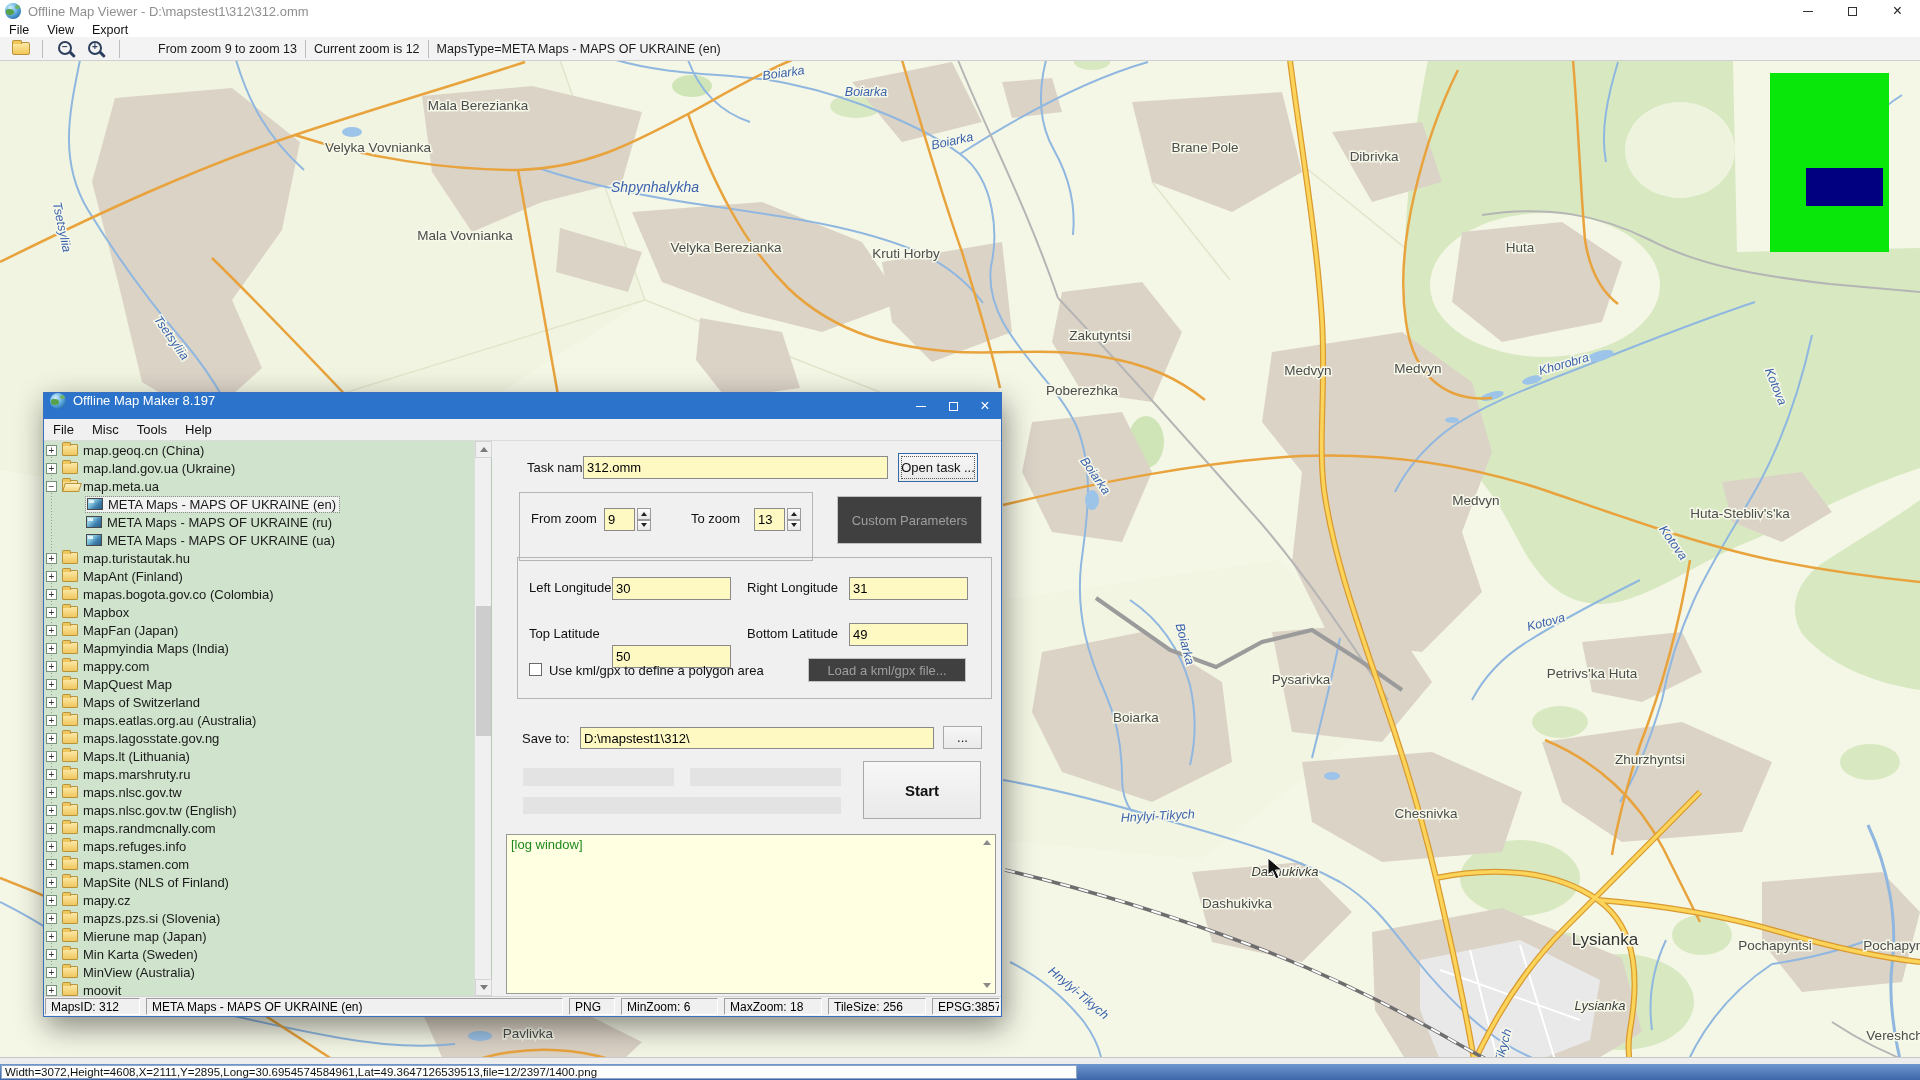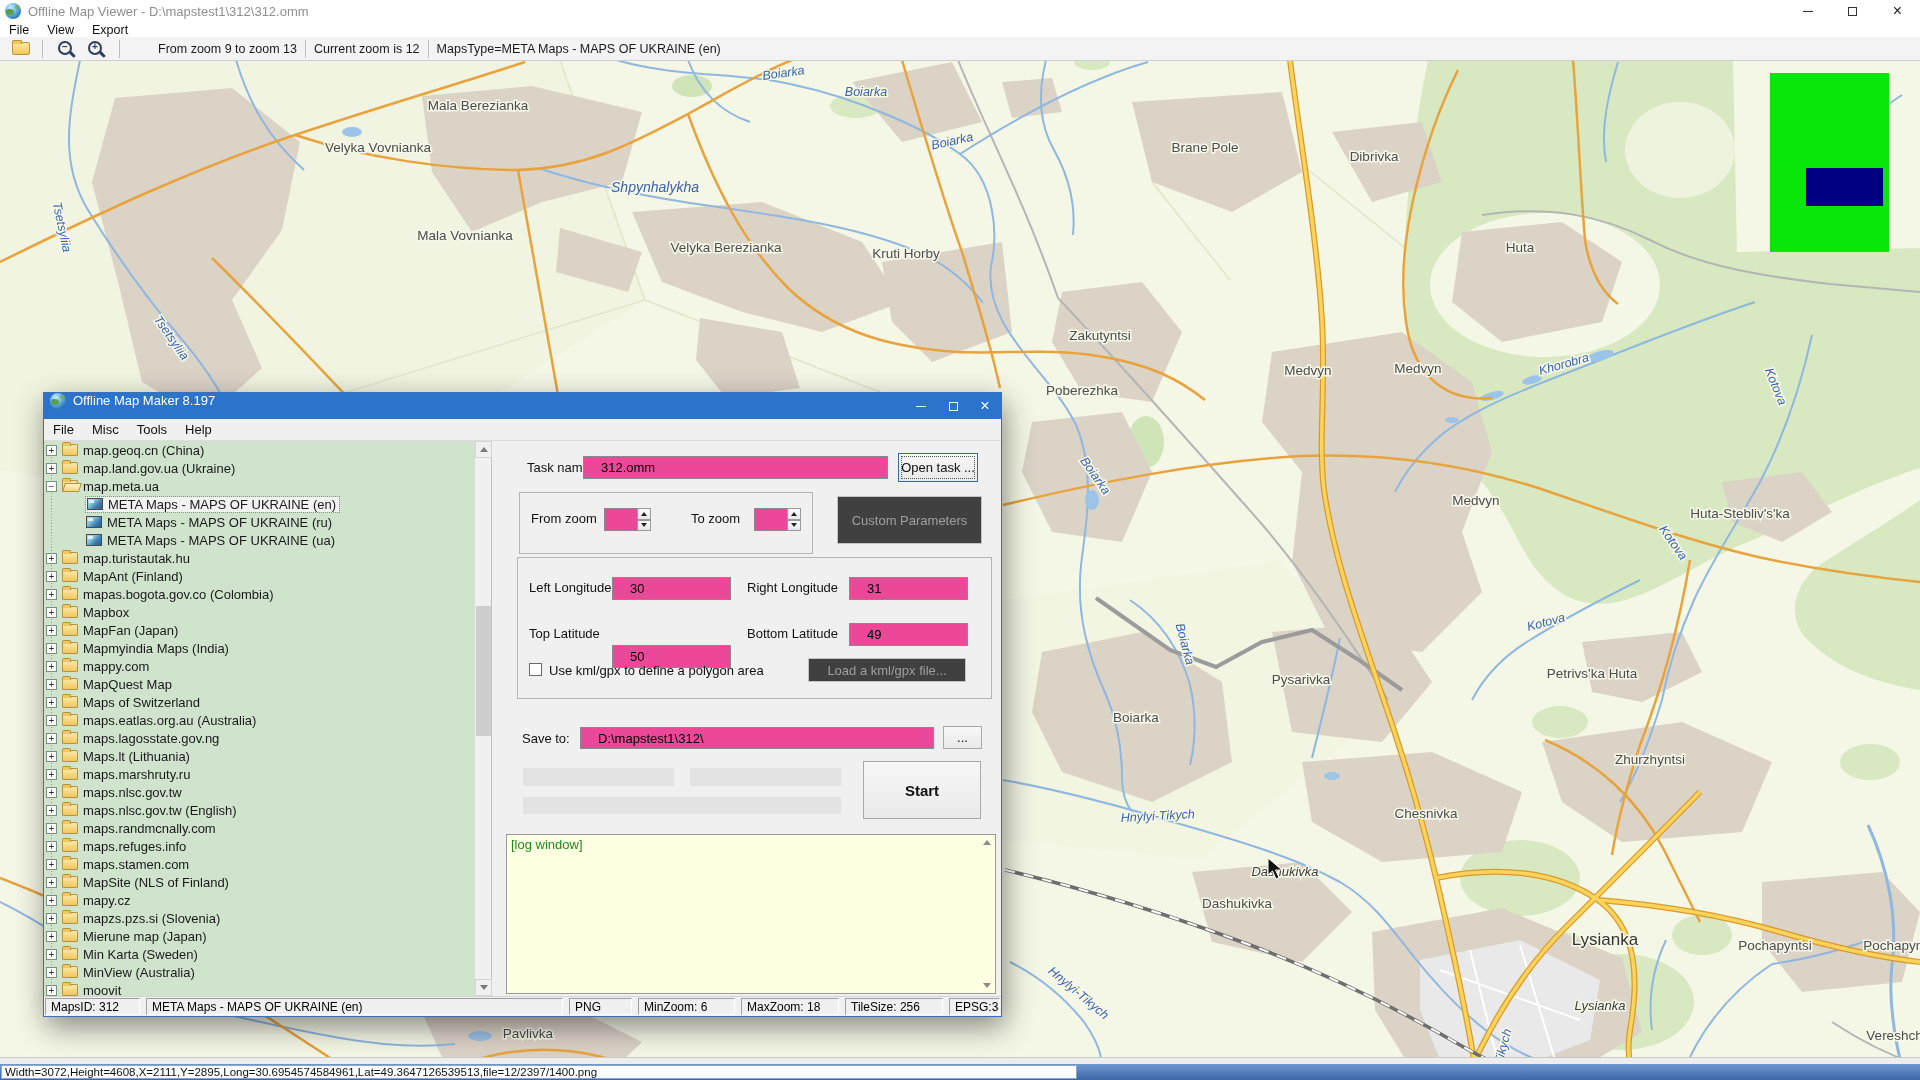--- a/index.html
+++ b/index.html
@@ -84,21 +84,21 @@
 .sb-arrow { position:absolute; left:0; width:17px; height:17px; background:#f0f0f0; border:1px solid #d4d4d4; display:flex; align-items:center; justify-content:center; }
 .sb-up { top:0; } .sb-down { bottom:0; }
 .tri-up { width:0; height:0; border-left:4px solid transparent; border-right:4px solid transparent; border-bottom:5px solid #7a7a7a; }
 .tri-down { width:0; height:0; border-left:4px solid transparent; border-right:4px solid transparent; border-top:5px solid #7a7a7a; }
 #tree-thumb { position:absolute; left:1px; top:165px; width:15px; height:130px; background:#cdcdcd; }
 
 
 #splitter { width:12px; background:#f0f0f0; flex:0 0 auto; }
 #form-panel { position:relative; flex:1; background:#f0f0f0; font-size:13px; color:#111; }
 .flabel { position:absolute; font-size:13px; color:#111; white-space:nowrap; }
-.txt { position:absolute; border:1px solid #8a8a8a; background:#ec4899; font:13px "Liberation Sans",sans-serif; padding:0 17px; outline:none; }
+.txt { position:absolute; border:1px solid #8a8a8a; background:#fef9c3; font:13px "Liberation Sans",sans-serif; padding:0 3px; outline:none; }
 .btn { position:absolute; background:linear-gradient(#f7f7f7,#e9e9e9); border:1px solid #a9a9a9; font:13px "Liberation Sans",sans-serif; color:#111; display:flex; align-items:center; justify-content:center; }
 .btn.focused { border-color:#3568a8; outline:1px dotted #555; outline-offset:-4px; }
 .btn.disabled { color:#9f9f9f; background:#404040; border-color:#c2c2c2; }
 .btn.start { font-weight:bold; font-size:15px; }
 .grp { position:absolute; border:1px solid #b5b5b5; }
 .spin { position:absolute; width:14px; height:23px; display:flex; flex-direction:column; }
 .spin > div { flex:1; border:1px solid #9a9a9a; background:linear-gradient(#fdfdfd,#e6e6e6); display:flex; align-items:center; justify-content:center; }
 .sp-up { width:0; height:0; border-left:3px solid transparent; border-right:3px solid transparent; border-bottom:4px solid #222; }
 .sp-down { width:0; height:0; border-left:3px solid transparent; border-right:3px solid transparent; border-top:4px solid #222; }
 .cb { position:absolute; width:13px; height:13px; background:#fff; border:1px solid #6a6a6a; }
@@ -532,21 +532,21 @@
           </div>
       </div>
     </div>
     <div id="splitter"></div>
     <div id="form-panel">
 
       <span class="flabel" style="left:23px;top:19px">Task name</span>
       <input class="txt" style="left: 79px; top: 15px; width: 305px; height: 23px;" value="312.omm">
       <button class="btn focused" style="left:394px;top:12px;width:80px;height:29px">Open task ...</button>
 
-      <div class="grp" style="left:15px;top:51px;width:294px;height:62px">
+      <div class="grp" style="left:15px;top:51px;width:294px;height:69px">
         <span class="flabel" style="left:11px;top:18px">From zoom</span>
         <input class="txt" style="left: 84px; top: 15px; width: 31px; height: 23px;" value="9">
         <div class="spin" style="left:117px;top:15px">
           <div>
               <span class="sp-up"></span>
             </div>
           <div>
               <span class="sp-down"></span>
             </div>
         </div>
@@ -591,21 +591,21 @@
         <div id="log-scroll">
           <span class="tri-up"></span>
           <span class="tri-down"></span>
         </div>
       </div>
     </div>
   </div>
   <div id="dlg-status">
       <div class="seg" style="width: 95px;">MapsID: 312</div>
       <div class="seg" style="width: 417px;">META Maps - MAPS OF UKRAINE (en)</div>
-      <div class="seg" style="width: 63px;">PNG</div>
+      <div class="seg" style="width: 46px;">PNG</div>
       <div class="seg" style="width: 97px;">MinZoom: 6</div>
       <div class="seg" style="width: 98px;">MaxZoom: 18</div>
       <div class="seg" style="width: 98px;">TileSize: 256</div>
       <div class="seg" style="flex: 1 1 0%;">EPSG:3857</div>
     </div>
 </div>
 
 <div id="status-strip"></div>
 <div id="main-statusbar">
   <div id="main-status-field">Width=3072,Height=4608,X=2111,Y=2895,Long=30.6954574584961,Lat=49.3647126539513,file=12/2397/1400.png</div>

